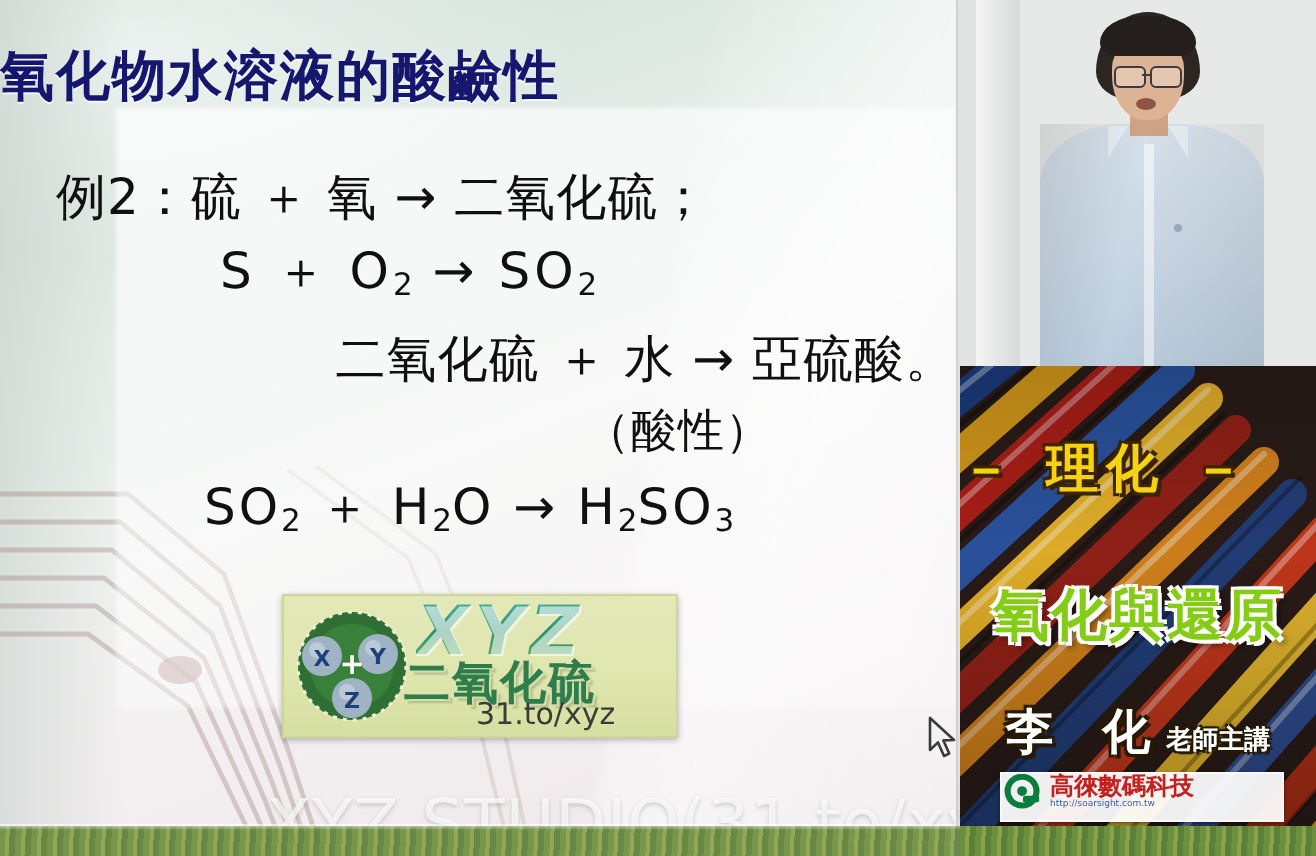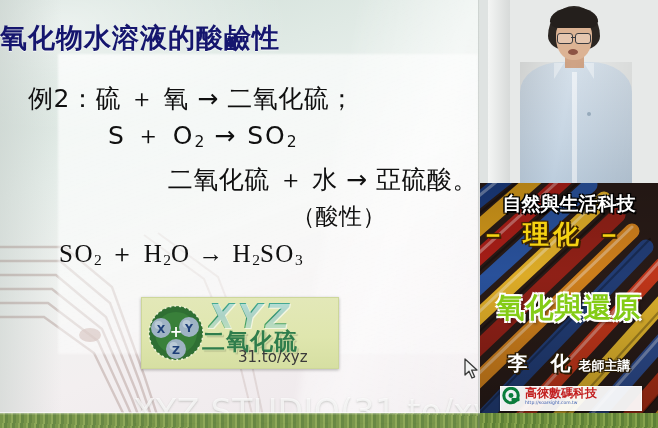--- a/index.html
+++ b/index.html
@@ -74,24 +74,24 @@
   }
   .eq-block { position: absolute; left: 0; top: 80px; width: 478px; }
   .eq-line {
     color: #101010;
     font-size: 25px;
     line-height: 37px;
     white-space: pre;
     letter-spacing: .5px;
   }
   .eq-line.l1 { padding-left: 28px; }
-  .eq-line.l2 { padding-left: 108px; letter-spacing: 2px; }
+  .eq-line.l2 { padding-left: 82px; letter-spacing: 2px; margin-left: 28px; }
   .eq-line.l3 { padding-left: 60px; text-align: right; }
   .eq-line.l4 { padding-left: 292px; font-size: 23px; }
-  .eq-line.l5 { padding-left: 59px; letter-spacing: 1.5px; font-family: Liberation Serif, serif; }
+  .eq-line.l5 { padding-left: 102px; letter-spacing: 1.5px; }
   .eq-line sub { font-size: 0.62em; vertical-align: -0.22em; letter-spacing: 0; }
 
   
   .xyz-mark {
     position: absolute; left: 141px; top: 297px;
     width: 196px; height: 70px;
     background: linear-gradient(180deg, #e3e8b8 0%, #dfe6ae 55%, #d6dfa2 100%);
     border: 1px solid #cdd79a;
     box-shadow: 0 1px 3px rgba(0,0,0,.28);
     overflow: hidden;
@@ -211,21 +211,21 @@
     position: absolute; left: 0; top: 106px; width: 178px; text-align: center;
     font-size: 28px; font-weight: 800; letter-spacing: 1px; color: #84cc16;
     text-shadow: 0 0 2px #fff, 2px 2px 0 #ffffff, -1.6px -1.6px 0 #ffffff, 1.6px -1.6px 0 #ffffff, -1.6px 1.6px 0 #ffffff, 3px 3px 3px rgba(0,0,0,.5);
     white-space: nowrap;
   }
   .po-name {
     position: absolute; left: 0; top: 167px; width: 178px; text-align: center;
     white-space: nowrap;
   }
   .po-name .nm {
-    font-size: 20px; font-weight: 800; letter-spacing: 8px; color: #ffffff;
+    font-size: 24px; font-weight: 800; letter-spacing: 8px; color: #ffffff;
     text-shadow: 0 0 2px #1b1200, 2px 2px 0 #2a1c06, -1.4px -1.4px 0 #2a1c06, 1.4px -1.4px 0 #2a1c06, -1.4px 1.4px 0 #2a1c06;
   }
   .po-name .rl {
     font-size: 13px; font-weight: 800; color: #ffffff; letter-spacing: 0;
     text-shadow: 0 0 2px #1b1200, 1.4px 1.4px 0 #2a1c06, -1px -1px 0 #2a1c06, 1px -1px 0 #2a1c06, -1px 1px 0 #2a1c06;
   }
   .po-logo {
     position: absolute; left: 20px; top: 203px; width: 138px; height: 23px;
     background: rgba(255,255,255,.93);
     border: 1px solid rgba(255,255,255,.6);
@@ -383,21 +383,20 @@
             <line x1="-30" y1="176" x2="132" y2="24"></line>
             <line x1="-8" y1="238" x2="170" y2="56"></line>
             <line x1="32" y1="290" x2="198" y2="108"></line>
             <line x1="82" y1="322" x2="224" y2="160"></line>
             <line x1="138" y1="344" x2="240" y2="212"></line>
           </g>
         </g>
       </svg>
       <div class="poster-dim"></div>
 
-      <div class="po-line1">自然與生活科技</div>
       <div class="po-line2">－ 理化 －</div>
       <div class="po-line3">氧化與還原</div>
 
       <div class="po-name">
         <span class="nm">李 化</span><span class="rl">老師主講</span>
       </div>
 
       <div class="po-logo">
         <svg class="po-logo-glyph" viewBox="0 0 20 20">
           <circle cx="9.5" cy="9" r="7.6" fill="none" stroke="#0a7d3c" stroke-width="3.2"></circle>

